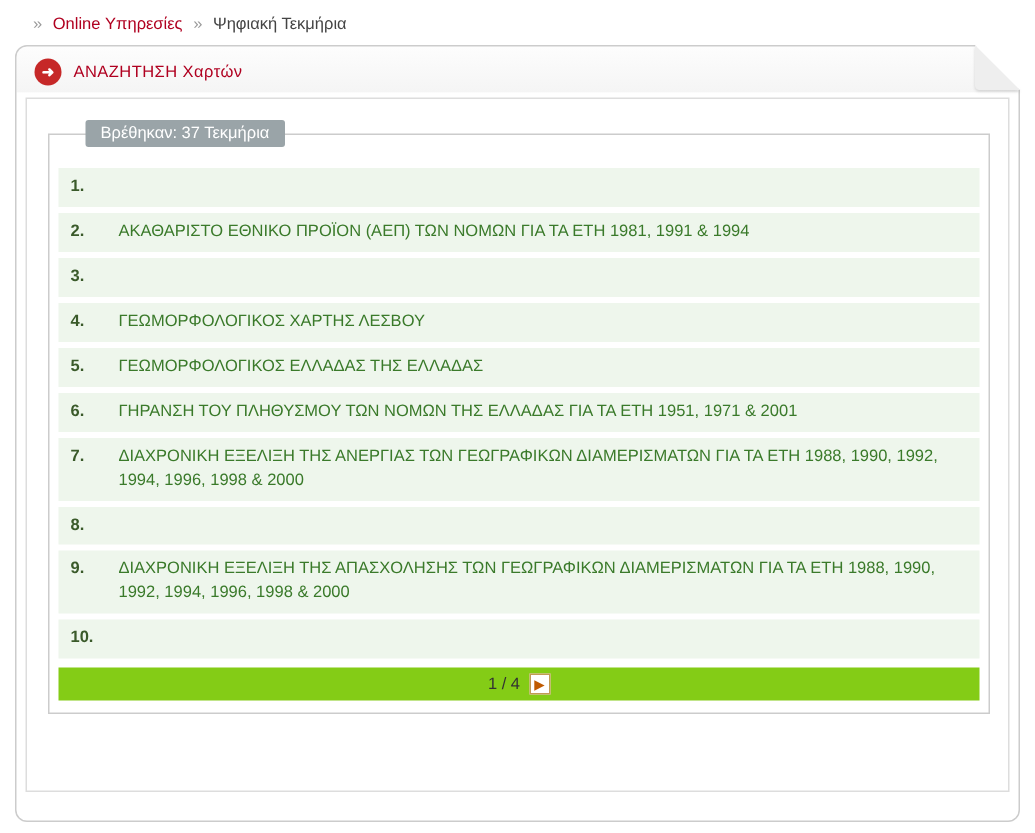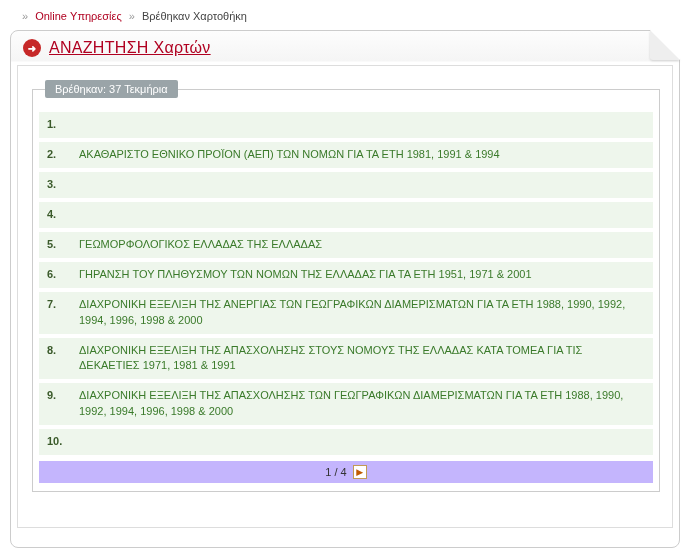--- a/index.html
+++ b/index.html
@@ -47,23 +47,22 @@
     background: #c62828;
     display: flex;
     align-items: center;
     justify-content: center;
     color: #fff;
     font-size: 10px;
     font-weight: bold;
   }
   .panel-title .title-text {
     color: #b00020;
-    font-size: 16px;
+    font-size: 11px;
     letter-spacing: 0.3px;
-    text-decoration: underline;
   }
   .fold-tri {
     position:absolute; top:-1px; right:-1px;
     width:0; height:0;
     border-top: 30px solid #fff;
     border-left: 30px solid transparent;
   }
   .fold-shadow {
     position:absolute; top:-1px; right:-1px;
     width:0; height:0;
@@ -94,21 +93,21 @@
     border: 1px solid #ccc;
     margin: 6px 8px 6px 10px;
     padding: 10px 4px 6px 4px;
   }
   fieldset.results legend {
     background: #9aa4a8;
     color: #fff;
     font-size: 11px;
     padding: 3px 10px;
     border-radius: 2px;
-    margin-left: 8px;
+    margin-left: 20px;
   }
   .result-list {
     list-style: none;
   }
   .result-row {
     display: flex;
     align-items: flex-start;
     gap: 10px;
     background: #eef6ec;
     padding: 5px 8px;
@@ -122,21 +121,21 @@
     font-weight: bold;
     color: #3a5a2a;
     text-align: left;
   }
   .result-row .title {
     color: #3a7a2a;
     cursor: pointer;
   }
   .pager {
     text-align: left;
-    background: #c4b5fd;
+    background: #84cc16;
     margin: 6px 2px 2px 2px;
     padding: 4px 0;
     font-size: 11px;
     color: #333;
     display:flex;
     align-items:center;
     justify-content:center;
     gap:6px;
   }
   .pager .box {
@@ -150,21 +149,21 @@
     cursor:pointer;
   }
 </style>
 </head>
 <body>
 
 <div class="breadcrumb">
   <span class="sep">»</span>
   <span class="first">Online Υπηρεσίες</span>
   <span class="sep">»</span>
-  <span class="last">Βρέθηκαν Χαρτοθήκη</span>
+  <span class="last">Ψηφιακή Τεκμήρια</span>
 </div>
 
 <div class="outer-panel">
   <div class="fold-shadow"></div>
   <div class="fold-tri"></div>
 
   <div class="panel-title">
     <span class="icon-circle">➜</span>
     <span class="title-text">ΑΝΑΖΗΤΗΣΗ Χαρτών</span>
   </div>
@@ -178,36 +177,36 @@
           </li>
           <li class="result-row">
             <span class="num">2.</span>
             <span class="title">ΑΚΑΘΑΡΙΣΤΟ ΕΘΝΙΚΟ ΠΡΟΪΟΝ (ΑΕΠ) ΤΩΝ ΝΟΜΩΝ ΓΙΑ ΤΑ ΕΤΗ 1981, 1991 &amp; 1994</span>
           </li>
           <li class="result-row">
             <span class="num">3.</span>
           </li>
           <li class="result-row">
             <span class="num">4.</span>
+            <span class="title">ΓΕΩΜΟΡΦΟΛΟΓΙΚΟΣ ΧΑΡΤΗΣ ΛΕΣΒΟΥ</span>
           </li>
           <li class="result-row">
             <span class="num">5.</span>
             <span class="title">ΓΕΩΜΟΡΦΟΛΟΓΙΚΟΣ ΕΛΛΑΔΑΣ ΤΗΣ ΕΛΛΑΔΑΣ</span>
           </li>
           <li class="result-row">
             <span class="num">6.</span>
             <span class="title">ΓΗΡΑΝΣΗ ΤΟΥ ΠΛΗΘΥΣΜΟΥ ΤΩΝ ΝΟΜΩΝ ΤΗΣ ΕΛΛΑΔΑΣ ΓΙΑ ΤΑ ΕΤΗ 1951, 1971 &amp; 2001</span>
           </li>
           <li class="result-row">
             <span class="num">7.</span>
             <span class="title">ΔΙΑΧΡΟΝΙΚΗ ΕΞΕΛΙΞΗ ΤΗΣ ΑΝΕΡΓΙΑΣ ΤΩΝ ΓΕΩΓΡΑΦΙΚΩΝ ΔΙΑΜΕΡΙΣΜΑΤΩΝ ΓΙΑ ΤΑ ΕΤΗ 1988, 1990, 1992, 1994, 1996, 1998 &amp; 2000</span>
           </li>
           <li class="result-row">
             <span class="num">8.</span>
-            <span class="title">ΔΙΑΧΡΟΝΙΚΗ ΕΞΕΛΙΞΗ ΤΗΣ ΑΠΑΣΧΟΛΗΣΗΣ ΣΤΟΥΣ ΝΟΜΟΥΣ ΤΗΣ ΕΛΛΑΔΑΣ ΚΑΤΑ ΤΟΜΕΑ ΓΙΑ ΤΙΣ ΔΕΚΑΕΤΙΕΣ 1971, 1981 &amp; 1991</span>
           </li>
           <li class="result-row">
             <span class="num">9.</span>
             <span class="title">ΔΙΑΧΡΟΝΙΚΗ ΕΞΕΛΙΞΗ ΤΗΣ ΑΠΑΣΧΟΛΗΣΗΣ ΤΩΝ ΓΕΩΓΡΑΦΙΚΩΝ ΔΙΑΜΕΡΙΣΜΑΤΩΝ ΓΙΑ ΤΑ ΕΤΗ 1988, 1990, 1992, 1994, 1996, 1998 &amp; 2000</span>
           </li>
           <li class="result-row">
             <span class="num">10.</span>
           </li>
         </ol>
       <div class="pager">

